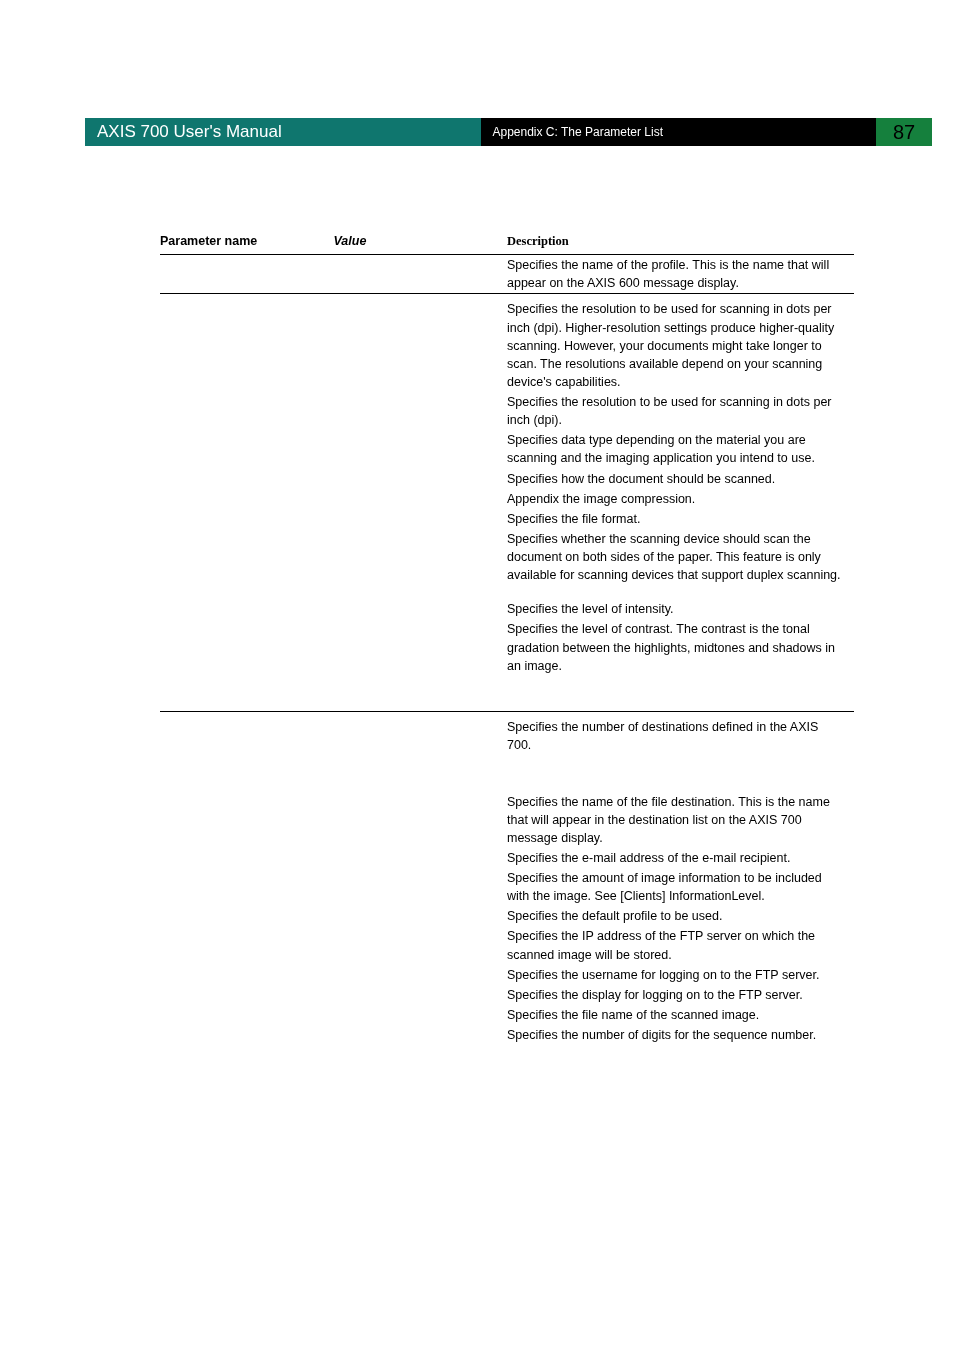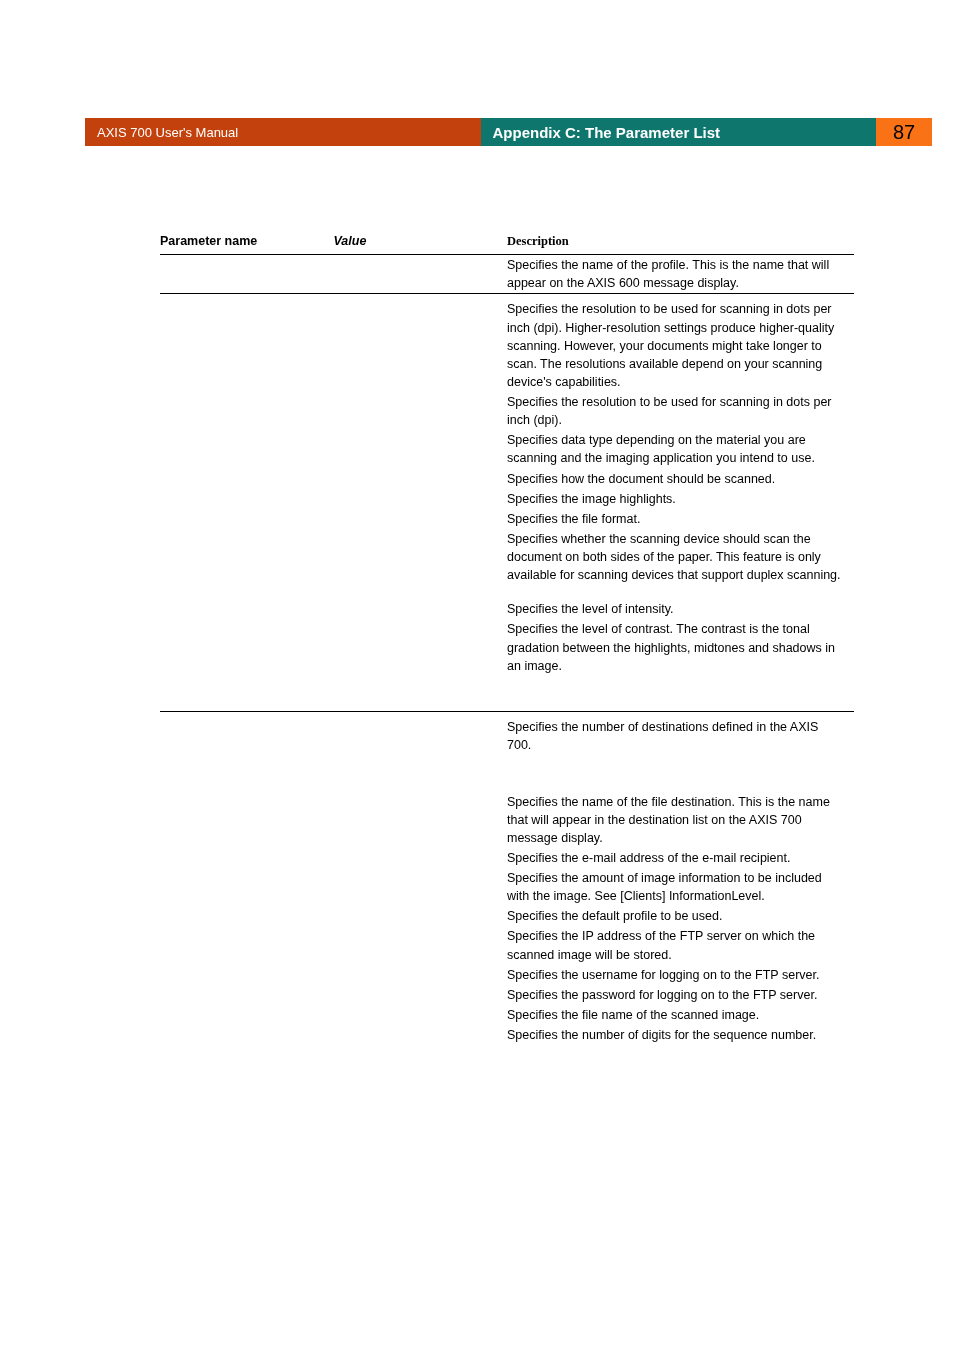--- a/index.html
+++ b/index.html
@@ -15,41 +15,40 @@
     position: absolute;
     top: 118px;
     left: 85px;
     right: 22px;
     height: 28px;
     display: flex;
     align-items: stretch;
   }
   .header-left {
     flex: 1;
-    background: #c2410c;
+    background: #0f766e;
     color: #ffffff;
-    font-size: 13px;
+    font-size: 17px;
     display: flex;
     align-items: center;
     padding-left: 12px;
   }
   .header-right {
     flex: 1;
-    background: #0f766e;
+    background: #000000;
     color: #ffffff;
-    font-size: 15px;
+    font-size: 12px;
     display: flex;
     align-items: center;
     padding-left: 12px;
     justify-content: flex-start;
-    font-weight: bold;
   }
   .page-number {
     width: 56px;
-    background: #f97316;
+    background: #15803d;
     color: #000;
     font-size: 20px;
     display: flex;
     align-items: center;
     justify-content: center;
     font-weight: normal;
   }
   .content {
     position: absolute;
     top: 228px;
@@ -123,21 +122,21 @@
           <td class="td">Specifies data type depending on the material you are scanning and the imaging application you intend to use.</td>
         </tr>
         <tr>
           <td class="td"></td>
           <td class="td"></td>
           <td class="td">Specifies how the document should be scanned.</td>
         </tr>
         <tr>
           <td class="td"></td>
           <td class="td"></td>
-          <td class="td">Specifies the image highlights.</td>
+          <td class="td">Appendix the image compression.</td>
         </tr>
         <tr>
           <td class="td"></td>
           <td class="td"></td>
           <td class="td">Specifies the file format.</td>
         </tr>
         <tr>
           <td class="td"></td>
           <td class="td"></td>
           <td class="td">Specifies whether the scanning device should scan the document on both sides of the paper. This feature is only available for scanning devices that support duplex scanning.</td>
@@ -192,21 +191,21 @@
           <td class="td">Specifies the IP address of the FTP server on which the scanned image will be stored.</td>
         </tr>
         <tr>
           <td class="td"></td>
           <td class="td"></td>
           <td class="td">Specifies the username for logging on to the FTP server.</td>
         </tr>
         <tr>
           <td class="td"></td>
           <td class="td"></td>
-          <td class="td">Specifies the password for logging on to the FTP server.</td>
+          <td class="td">Specifies the display for logging on to the FTP server.</td>
         </tr>
         <tr>
           <td class="td"></td>
           <td class="td"></td>
           <td class="td">Specifies the file name of the scanned image.</td>
         </tr>
         <tr>
           <td class="td"></td>
           <td class="td"></td>
           <td class="td">Specifies the number of digits for the sequence number.</td>

